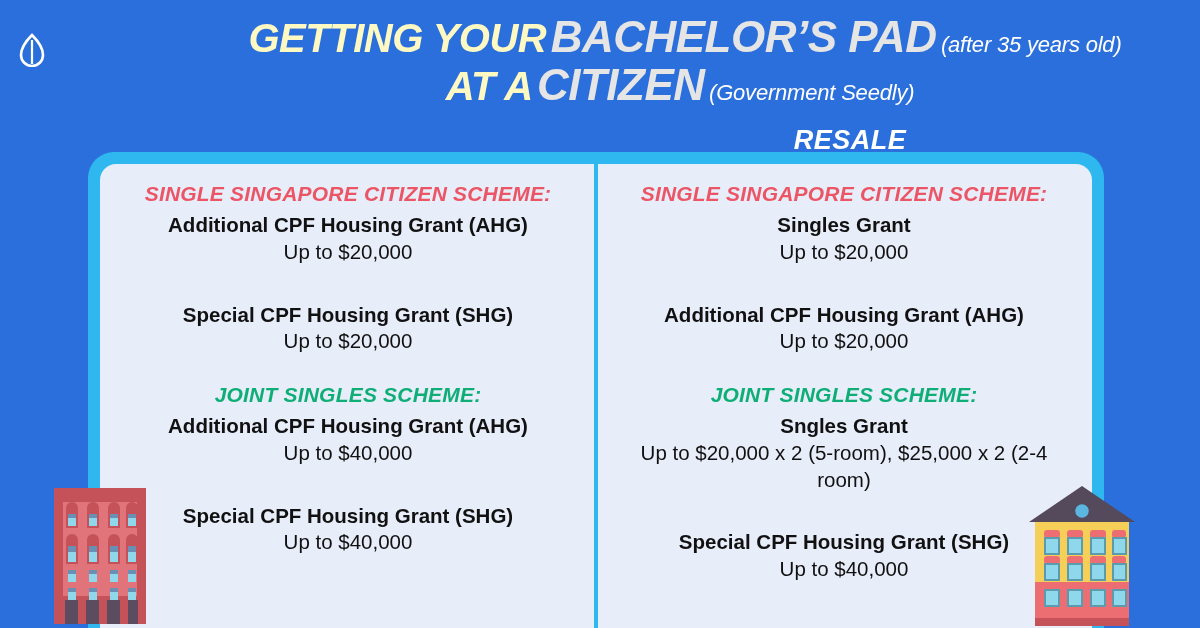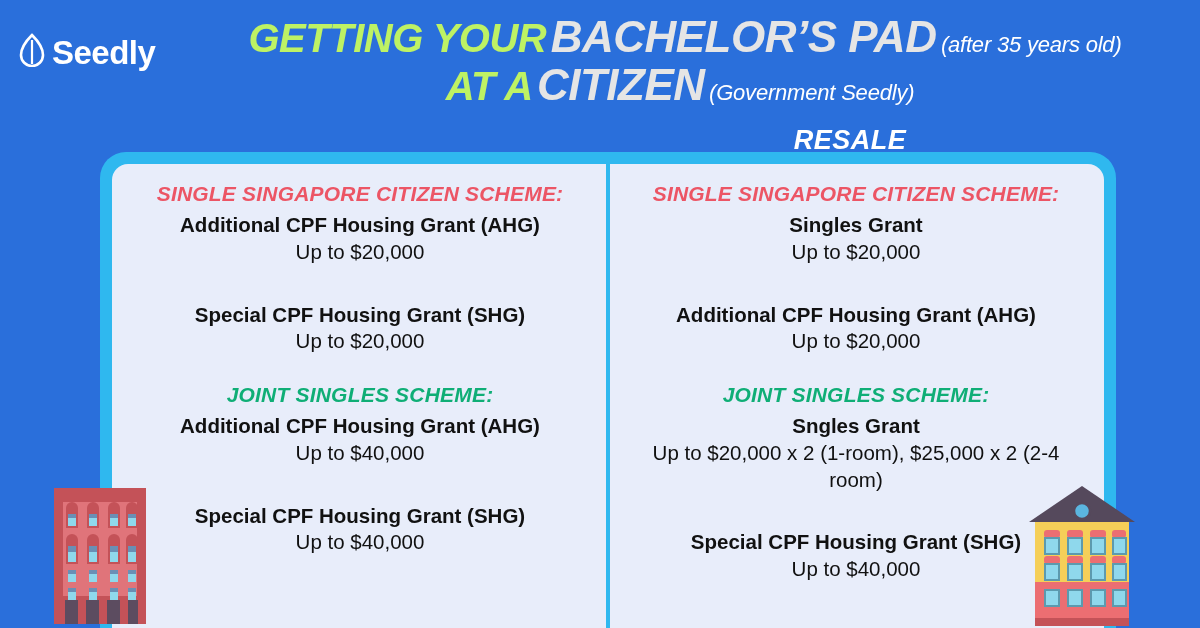--- a/index.html
+++ b/index.html
@@ -42,21 +42,21 @@
     width: 1020px;
     text-align: center;
   }
   .title-line {
     line-height: 1.05;
     white-space: nowrap;
   }
   .title-line-1 { padding-left: 10px; }
   .title-line-2 { padding-left: 0px; margin-top: 2px; }
   .t-white {
-    color: #bef264;
+    color: #fef9c3;
     font-size: 40px;
     font-weight: 700;
     font-style: italic;
     letter-spacing: -0.5px;
   }
   .t-orange {
     color: #e5e5e5;
     font-size: 44px;
     font-weight: 700;
     font-style: italic;
@@ -80,21 +80,21 @@
     font-style: italic;
     letter-spacing: 0.5px;
     text-align: center;
   }
   #header-bto    { left: 205px; width: 290px; }
   #header-resale { left: 700px; width: 300px; }
 
   
   #card {
     position: absolute;
-    left: 100px;
+    left: 88px;
     top: 152px;
     width: 1016px;
     height: 476px;
     background: #2FB8EF;
     border-radius: 26px 26px 0 0;
     box-sizing: border-box;
     padding: 12px 12px 0 12px;
   }
   #card-inner {
     position: relative;
@@ -161,21 +161,20 @@
 
 <div id="canvas">
 
   <div id="logo">
     <span class="mark">
       <svg width="28" height="34" viewBox="0 0 28 34" aria-hidden="true">
         <path d="M14 2 C5 11, 3 18, 3 22 A11 11 0 0 0 25 22 C25 18, 23 11, 14 2 Z" fill="none" stroke="#ffffff" stroke-width="2.6"></path>
         <line x1="14" y1="7" x2="14" y2="31" stroke="#ffffff" stroke-width="2.2"></line>
       </svg>
     </span>
-    <span class="wordmark">Seedly</span>
   </div>
 
   <div id="title-block">
     <div class="title-line title-line-1">
       <span class="t-white">GETTING YOUR</span>
       <span class="t-orange">BACHELOR’S PAD</span>
       <span class="t-sub">(after 35 years old)</span>
     </div>
     <div class="title-line title-line-2">
       <span class="t-white">AT A</span>
@@ -222,21 +221,21 @@
         </div>
         <div class="gap-md"></div>
         <div class="grant-block">
           <p class="grant-name">Additional CPF Housing Grant (AHG)</p>
           <p class="grant-amount">Up to $20,000</p>
         </div>
         <div class="gap-sm"></div>
         <div class="scheme-title scheme-green">JOINT SINGLES SCHEME:</div>
         <div class="grant-block">
           <p class="grant-name">Sngles Grant</p>
-          <p class="grant-amount">Up to $20,000 x 2 (1-room), $25,000 x 2 (2-4 room)</p>
+          <p class="grant-amount">Up to $20,000 x 2 (5-room), $25,000 x 2 (2-4 room)</p>
         </div>
         <div class="gap-md"></div>
         <div class="grant-block">
           <p class="grant-name">Special CPF Housing Grant (SHG)</p>
           <p class="grant-amount">Up to $40,000</p>
         </div>
       </div>
     </div>
   </div>
 

